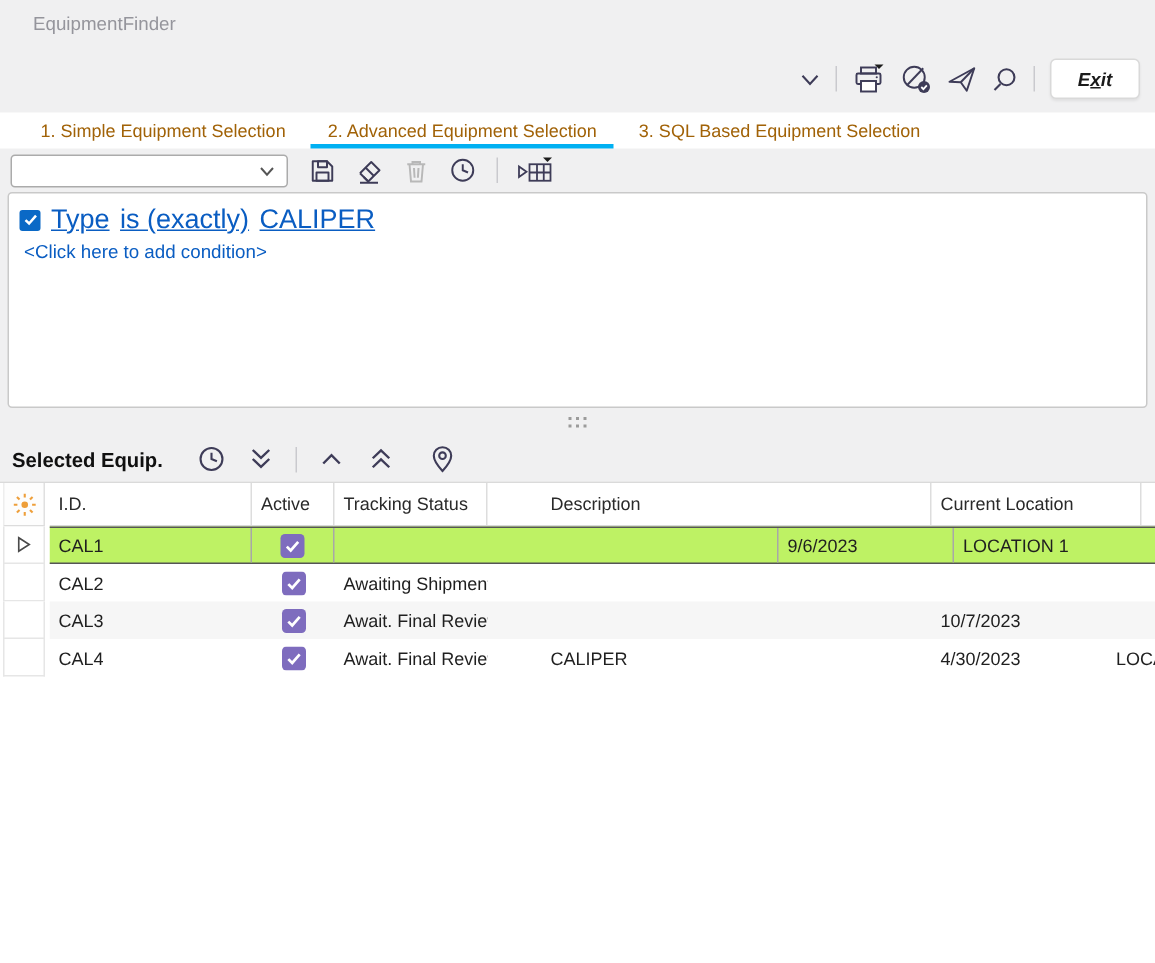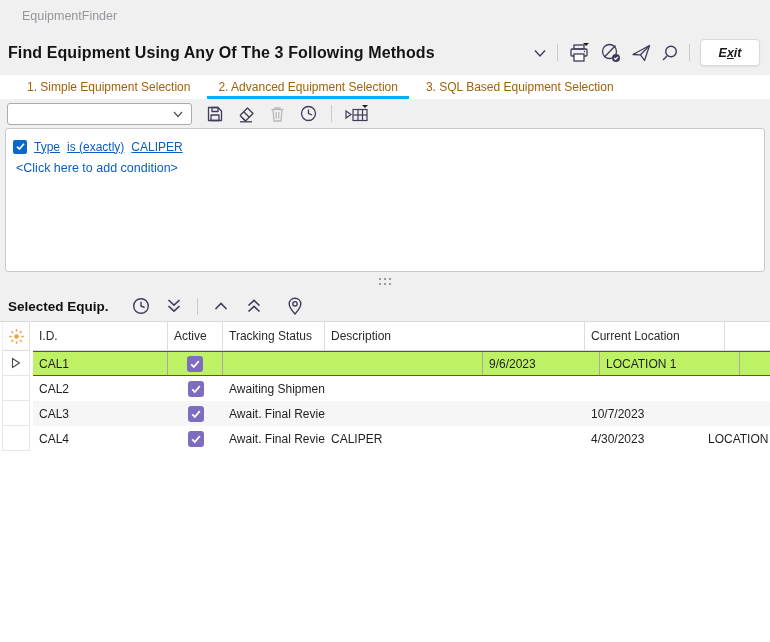--- a/index.html
+++ b/index.html
@@ -30,21 +30,21 @@
 
   .query-toolbar{position:absolute;top:99px;left:0;right:0;height:29px;display:flex;align-items:center;}
   .combobox{margin-left:7px;width:185px;height:22px;background:#fff;border:1px solid #ababab;border-radius:3px;
     display:flex;align-items:center;box-sizing:border-box;cursor:text;}
   .combobox .cb-value{flex:1;padding-left:8px;font-size:12px;color:#222;}
   .combobox .cb-chevron{margin-right:7px;display:flex;}
   .qt-icons{display:flex;align-items:center;gap:13px;margin-left:14px;}
 
   .condition-panel{position:absolute;top:128px;left:5px;width:760px;height:144px;box-sizing:border-box;
     background:#fff;border:1px solid #c9c9c9;border-radius:3px;padding:7px 7px;}
-  .cond-line{display:flex;align-items:center;gap:7px;height:21px;font-size:12px;}
+  .cond-line{display:flex;align-items:center;gap:7px;height:21px;font-size:18px;}
   .cond-checkbox{width:14px;height:14px;border-radius:2px;background:#0a69c6;display:flex;align-items:center;justify-content:center;cursor:pointer;flex:none;}
   .cond-link{color:#0a5dc2;text-decoration:underline;cursor:pointer;}
   .cond-add{color:#0a5dc2;font-size:12.5px;line-height:22px;padding-left:3px;cursor:pointer;}
 
   .splitter{position:absolute;top:272px;left:0;right:0;height:19px;display:flex;align-items:center;justify-content:center;cursor:row-resize;}
   .grip{display:grid;grid-template-columns:repeat(3,2px);grid-template-rows:repeat(2,2px);gap:3px;}
   .grip i{background:#9b9b9b;display:block;}
 
   .selbar{position:absolute;top:291px;left:0;right:0;height:30px;display:flex;align-items:center;}
   .selbar-label{margin-left:8px;font-size:13.5px;font-weight:bold;color:#101010;}
@@ -59,34 +59,33 @@
   .main-area{position:absolute;left:33px;top:0;right:0;bottom:0;overflow:hidden;}
   .main-header{height:29px;display:flex;box-sizing:border-box;border-bottom:1px solid #d9d9d9;background:#fff;text-align:center;}
   .hcell{box-sizing:border-box;padding:0 6px;display:flex;align-items:center;font-size:12px;color:#2a2a2a;
     border-right:1px solid #ddd;white-space:nowrap;overflow:hidden;flex:none;cursor:pointer;}
   .row{height:25px;display:flex;align-items:center;box-sizing:border-box;cursor:pointer;}
   .row.alt{background:#f6f6f6;}
   .row.selected{background:#bef264;border-top:1px solid #555;border-bottom:1px solid #555;}
   .row.selected .cell{border-right:1px solid #a8a8a8;height:100%;}
   .cell{box-sizing:border-box;padding:0 6px;font-size:12px;color:#1f1f1f;white-space:nowrap;overflow:hidden;
     flex:none;display:flex;align-items:center;}
-  .w-id{width:135px;} .w-active{width:55px;} .w-track{width:102px;} .w-desc{width:260px;} .w-cal{width:117px;} .w-loc{width:140px;}
+  .w-id{width:135px;} .w-active{width:55px;} .w-track{width:102px;} .w-desc{width:260px;margin-left:36px;} .w-cal{width:117px;} .w-loc{width:140px;}
   .cell.center{justify-content:center;}
   .purple-check{width:16px;height:16px;border-radius:3px;background:#7e6cbe;display:flex;align-items:center;justify-content:center;cursor:pointer;}
   svg{display:block;}
 </style>
 </head>
 <body>
 
 <div class="titlebar">
   <div class="titlebar-text">EquipmentFinder</div>
 </div>
 
 <div class="header">
-  <div class="header-title">Find Equipment Using Any Of The 3 Following Methods</div>
   <div class="header-actions">
     <span class="icon">
       <svg width="14" height="14" viewBox="0 0 14 14" fill="none" stroke="#3e3c58" stroke-width="1.4">
           <polyline points="2,4.5 7,10 12,4.5"></polyline>
         </svg>
     </span>
     <span class="vsep"></span>
     <span class="icon">
       <svg width="22" height="21" viewBox="0 0 22 21" fill="none" stroke="#3e3c58" stroke-width="1.3">
         <polygon points="15,1 21,1 18,4" fill="#1c1c1c" stroke="none"></polygon>

